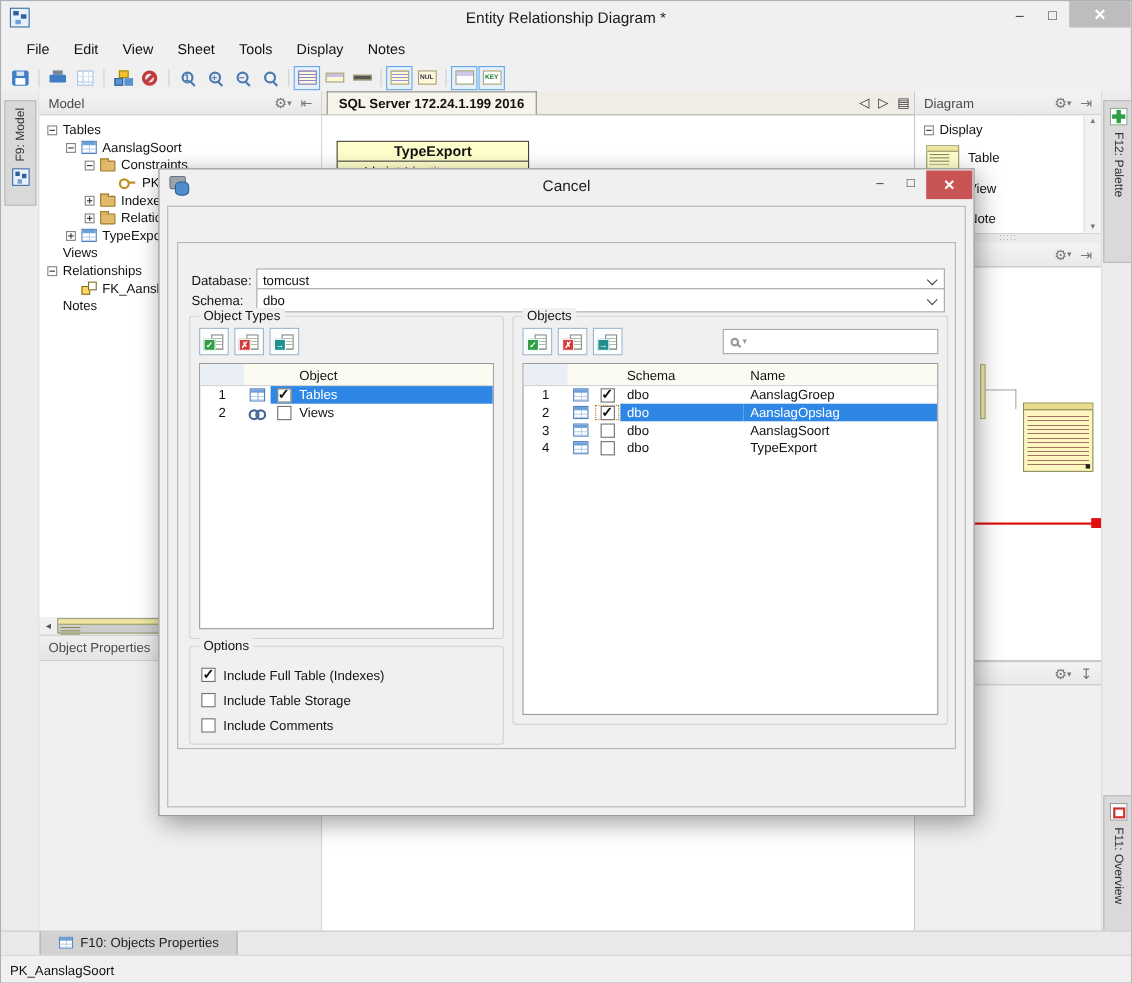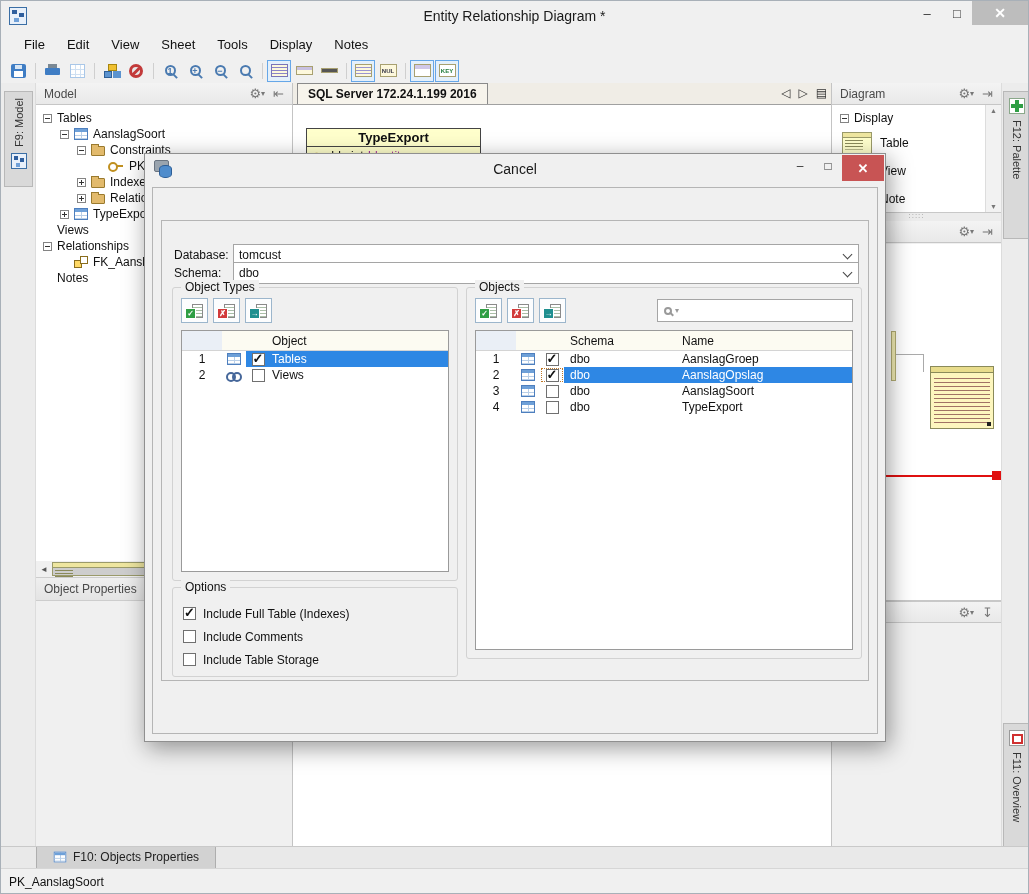--- a/index.html
+++ b/index.html
@@ -582,26 +582,26 @@
           <span class="glabel">Options</span>
           <div class="optlist">
 
               <div class="optrow checked">
                 <span class="cb"></span>
                 <span>Include Full Table (Indexes)</span>
               </div>
 
               <div class="optrow">
                 <span class="cb"></span>
-                <span>Include Comments</span>
+                <span>Include Table Storage</span>
               </div>
 
               <div class="optrow">
                 <span class="cb"></span>
-                <span>Include Table Storage</span>
+                <span>Include Comments</span>
               </div>
             </div>
         </div>
 
         <div class="group g-objects">
           <span class="glabel">Objects</span>
           <div class="mtoolbar">
             <span class="mtb">
                 <span class="doc"></span>
                 <span class="badge b-check"></span>

